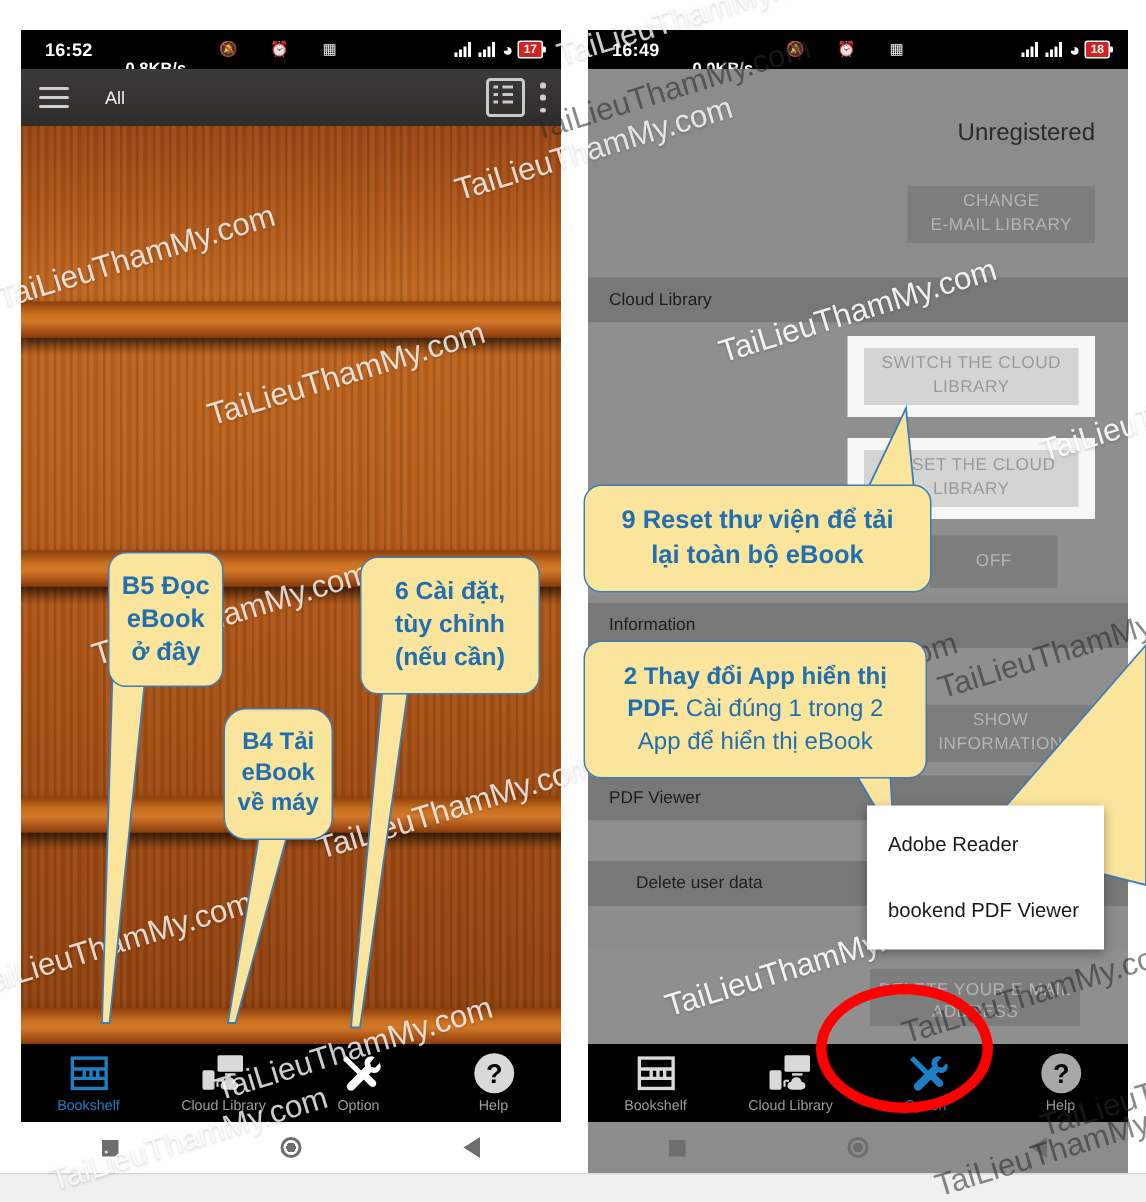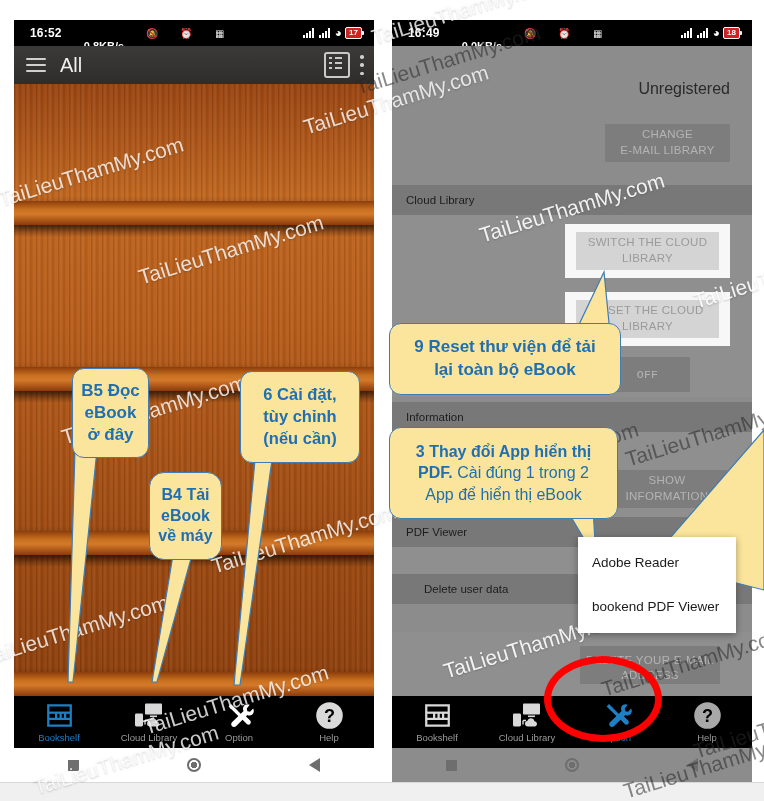--- a/index.html
+++ b/index.html
@@ -36,21 +36,21 @@
   .bars i:nth-child(2){left:3px;height:5px;}
   .bars i:nth-child(3){left:6px;height:7px;}
   .bars i:nth-child(4){left:9px;height:10px;}
   .wifi{font-size:12px;}
 
   
   .appbar{position:absolute;left:0;top:26px;width:100%;height:38px;
     background:linear-gradient(#3b3a38,#2e2d2b);display:flex;align-items:center;color:#e8e8e8;}
   .hamb{width:20px;height:14px;margin-left:12px;display:flex;flex-direction:column;justify-content:space-between;}
   .hamb span{display:block;height:2px;background:#cfcfcf;border-radius:1px;}
-  .appbar-title{margin-left:14px;font-size:20px;color:#efefef;}
+  .appbar-title{margin-left:24px;font-size:12px;color:#efefef;}
   .appbar-actions{margin-left:auto;display:flex;align-items:center;gap:10px;padding-right:10px;}
   .list-ic{width:22px;height:22px;border:2px solid #c9c9c9;border-radius:3px;position:relative;}
   .list-ic:before{content:"";position:absolute;left:3px;top:3px;width:3px;height:2px;
     background:#c9c9c9;box-shadow:0 5px 0 #c9c9c9,0 10px 0 #c9c9c9;}
   .list-ic:after{content:"";position:absolute;left:9px;top:3px;width:7px;height:2px;
     background:#c9c9c9;box-shadow:0 5px 0 #c9c9c9,0 10px 0 #c9c9c9;}
   .dots{width:4px;height:20px;display:flex;flex-direction:column;justify-content:space-between;align-items:center;}
   .dots i{width:3.5px;height:3.5px;border-radius:50%;background:#cfcfcf;display:block;}
 
   .shelf{position:absolute;left:0;top:64px;width:100%;height:612px;
@@ -280,21 +280,21 @@
         </div>
       </div>
 
       <div class="focus-box" style="left:173px;top:246px;width:165px;height:54px;">
         <div class="sbtn" style="left:11px;top:8px;width:143px;height:38px;flex-direction:column;">
           <span>RESET THE CLOUD</span>
           <span>LIBRARY</span>
         </div>
       </div>
 
-      <div class="sbtn" style="left:213px;top:311px;width:85px;height:35px;font-family:Liberation Mono, monospace;">
+      <div class="sbtn" style="left:228px;top:311px;width:85px;height:35px;">
         <span>OFF</span>
       </div>
 
       <div class="sec-head" style="top:356px;">
         <span>Information</span>
       </div>
       <div class="sec-body" style="top:386px;height:88px;"></div>
       <div class="sbtn" style="left:215px;top:424px;width:120px;height:38px;flex-direction:column;">
         <span>SHOW</span>
         <span>INFORMATION</span>
@@ -430,21 +430,21 @@
 
   <div class="callout" style="left:389px;top:323px;width:232px;height:72px;font-size:17px;line-height:1.34;">
     <div>
       <div>9 Reset thư viện để tải</div>
       <div>lại toàn bộ eBook</div>
     </div>
   </div>
 
   <div class="callout" style="left:389px;top:427px;width:229px;height:92px;font-size:16px;line-height:1.33;padding:0 6px;">
     <div>
-      <div>3 Thay đổi App hiển thị</div>
+      <div>2 Thay đổi App hiển thị</div>
       <div>
         <span>PDF.</span>
         <span class="callout norm" style="position:static;border:0;background:none;display:inline;font-weight:normal;">Cài đúng 1 trong 2</span>
       </div>
       <div class="norm" style="font-weight:normal;">App để hiển thị eBook</div>
     </div>
   </div>
 
   <div class="dropdown">
     <div class="dd-item" style="top:18px;">Adobe Reader</div>

